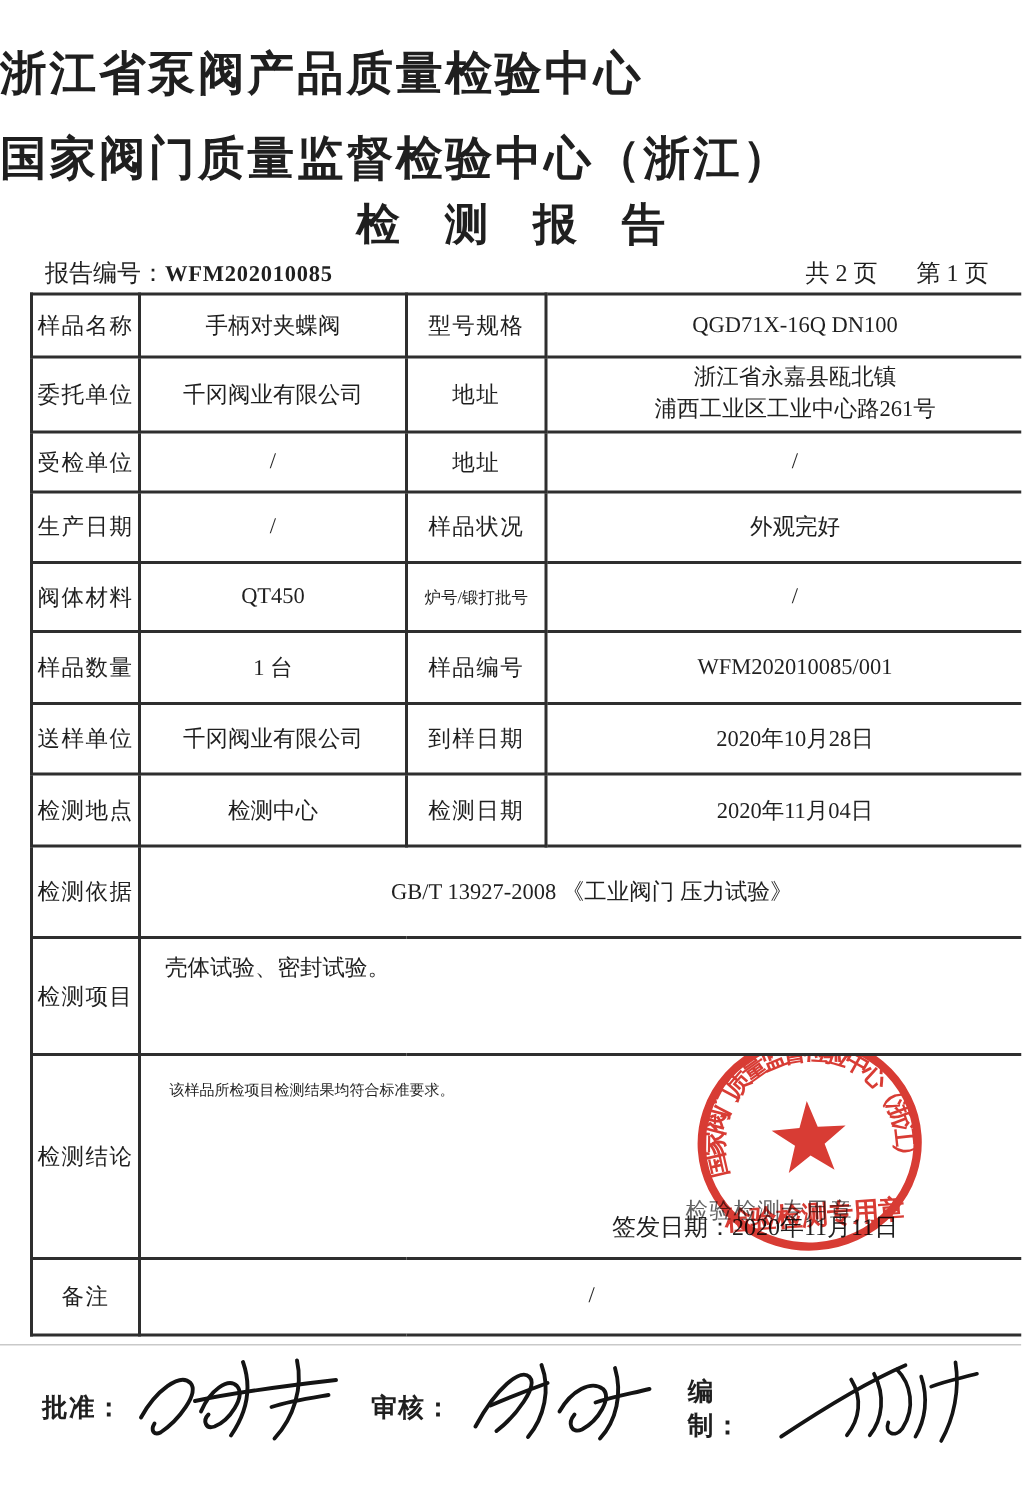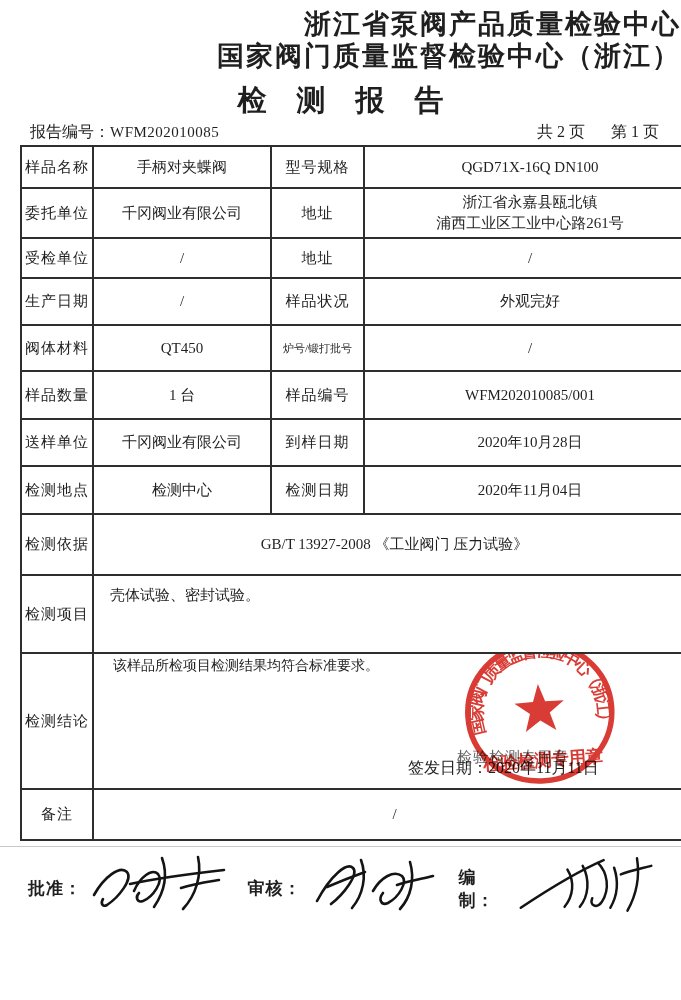--- a/index.html
+++ b/index.html
@@ -11,25 +11,26 @@
     width: 681px;
   }
   .page {
     position: relative;
     width: 681px;
     height: 1000px;
     background: #ffffff;
     overflow: hidden;
   }
   .org-line {
-    text-align: right;
+    text-align: left;
     font-weight: 700;
-    font-size: 27px;
+    font-size: 31px;
     line-height: 32px;
     letter-spacing: 2px;
+    margin-top: 25px;
   }
   .org-line.first { padding-top: 8px; }
   .report-title {
     text-align: center;
     font-weight: 700;
     font-size: 29px;
     line-height: 38px;
     margin-top: 9px;
     letter-spacing: 30px;
     text-indent: 30px; 
@@ -38,21 +39,21 @@
   .meta-row {
     display: flex;
     justify-content: space-between;
     align-items: flex-end;
     padding: 0 22px 2px 30px;
     font-size: 16px;
     height: 24px;
     margin-top: 2px;
   }
   .meta-left span, .meta-right span { display: inline-block; }
-  .report-no-value { font-size: 15px; letter-spacing: 0.5px; }
+  .report-no-value { font-size: 15px; letter-spacing: 0.5px; font-weight: bold; }
   .meta-right .gap { width: 26px; }
 
   table.report-table {
     table-layout: fixed;
     border-collapse: collapse;
     width: 675px;
     margin-left: 20px;
   }
   .report-table td {
     border: 2px solid #2e2e2e;
@@ -71,23 +72,23 @@
     padding: 10px 8px 0 16px;
   }
   td.conclusion-cell {
     position: relative;
     text-align: left;
     vertical-align: top;
     padding: 0;
   }
   .conclusion-text {
     position: absolute;
-    top: 3px;
+    top: 16px;
     left: 19px;
-    font-size: 14px;
+    font-size: 10px;
   }
   .ghost-stamp-text {
     position: absolute;
     left: 363px;
     top: 94px;
     font-size: 15px;
     color: #4a4a4a;
     letter-spacing: 1px;
     opacity: 0.85;
     z-index: 1;

